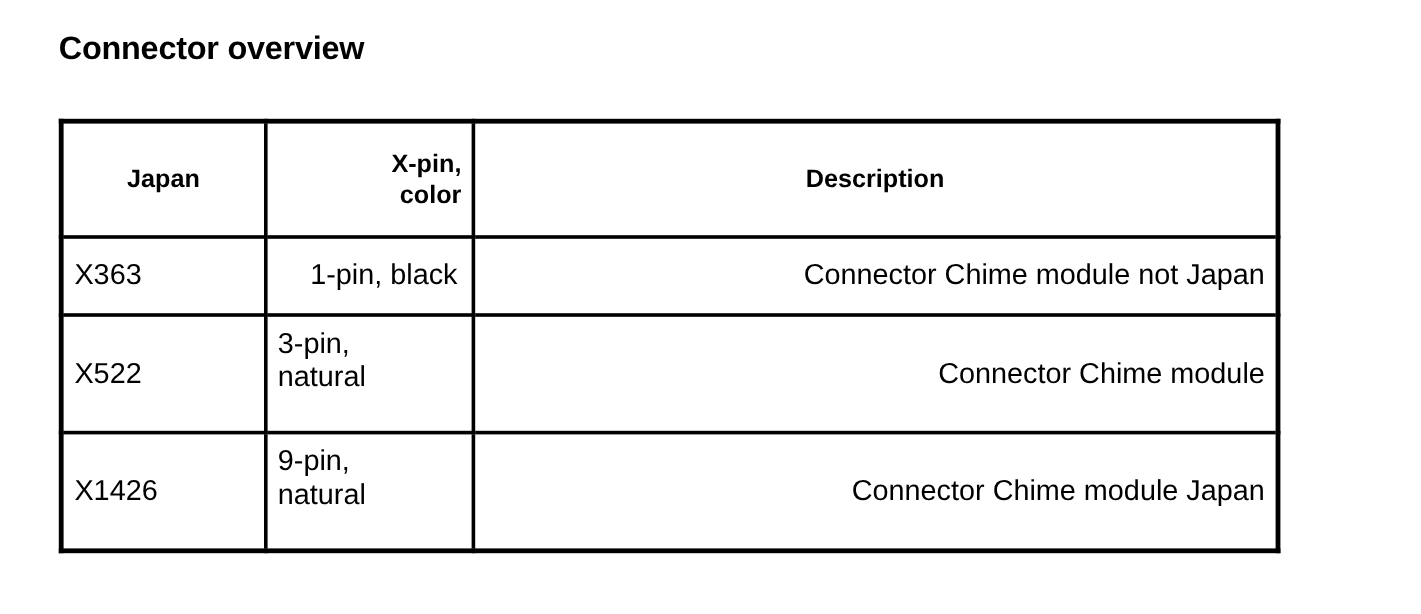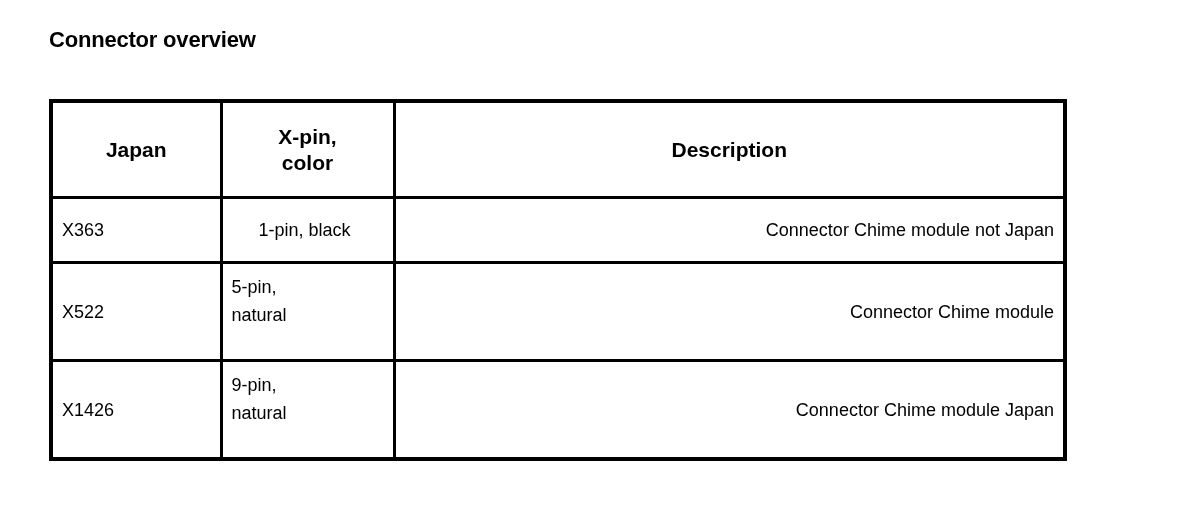--- a/index.html
+++ b/index.html
@@ -17,21 +17,21 @@
   }
   .page {
     position: relative;
     width: 1184px;
     height: 512px;
   }
   .page-title {
     position: absolute;
     left: 49px;
     top: 24px;
-    font-size: 22px;
+    font-size: 27px;
     font-weight: bold;
     letter-spacing: -0.2px;
     line-height: 32px;
     white-space: nowrap;
   }
   .connector-table-wrap {
     position: absolute;
     left: 49px;
     top: 99px;
     width: 1014px;
@@ -63,25 +63,25 @@
     text-align: center;
     font-size: 21px;
     font-weight: bold;
     line-height: 26px;
     vertical-align: middle;
     padding: 4px 8px;
   }
   th.header-number  { text-align: center; }
   th.header-xpin    { text-align: center; }
   th.header-desc    { text-align: center; margin-left: 12px; }
-  .hdr-line { display: block; }
+  .hdr-line { display: block; text-align: right; }
 
   
   tr.data-row td {
-    font-size: 18px;
+    font-size: 24px;
     font-weight: normal;
     line-height: 28px;
     padding: 6px 9px;
   }
   td.cell-number {
     text-align: left;
     vertical-align: middle;
   }
   td.cell-xpin {
     text-align: left;
@@ -128,21 +128,21 @@
           <td class="cell-xpin">
             <span class="xpin-line">1-pin, black</span>
           </td>
           <td class="cell-desc">Connector Chime module not Japan</td>
         </tr>
 
 
         <tr class="data-row row-tall">
           <td class="cell-number">X522</td>
           <td class="cell-xpin">
-            <span class="xpin-line">5-pin,</span>
+            <span class="xpin-line">3-pin,</span>
             <span class="xpin-line">natural</span>
           </td>
           <td class="cell-desc">Connector Chime module</td>
         </tr>
 
         <tr class="data-row row-tall">
           <td class="cell-number">X1426</td>
           <td class="cell-xpin">
             <span class="xpin-line">9-pin,</span>
             <span class="xpin-line">natural</span>

